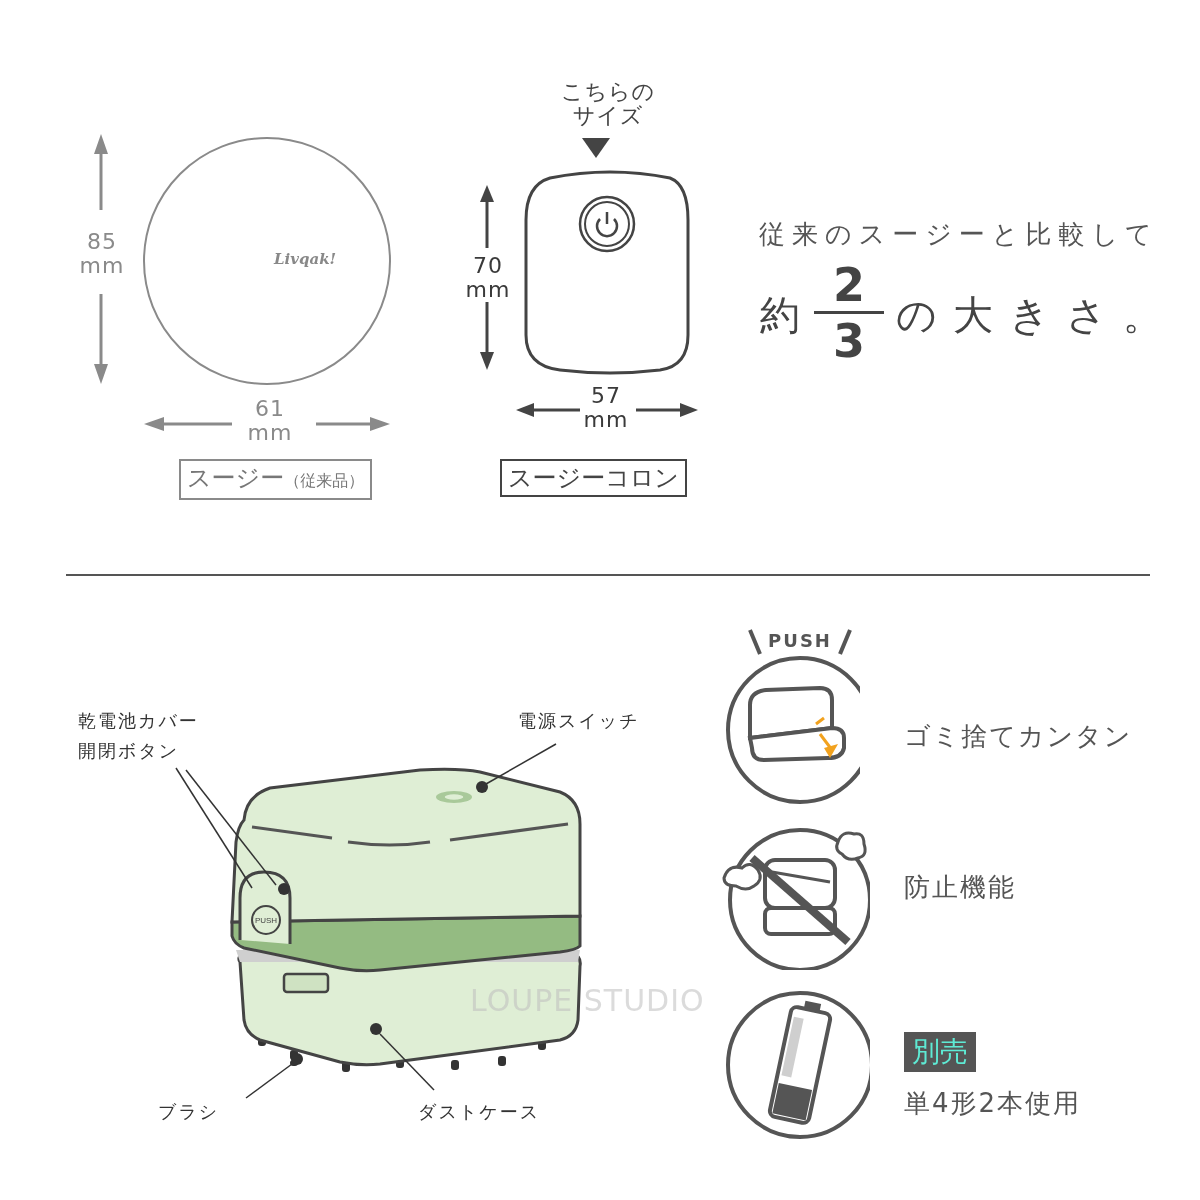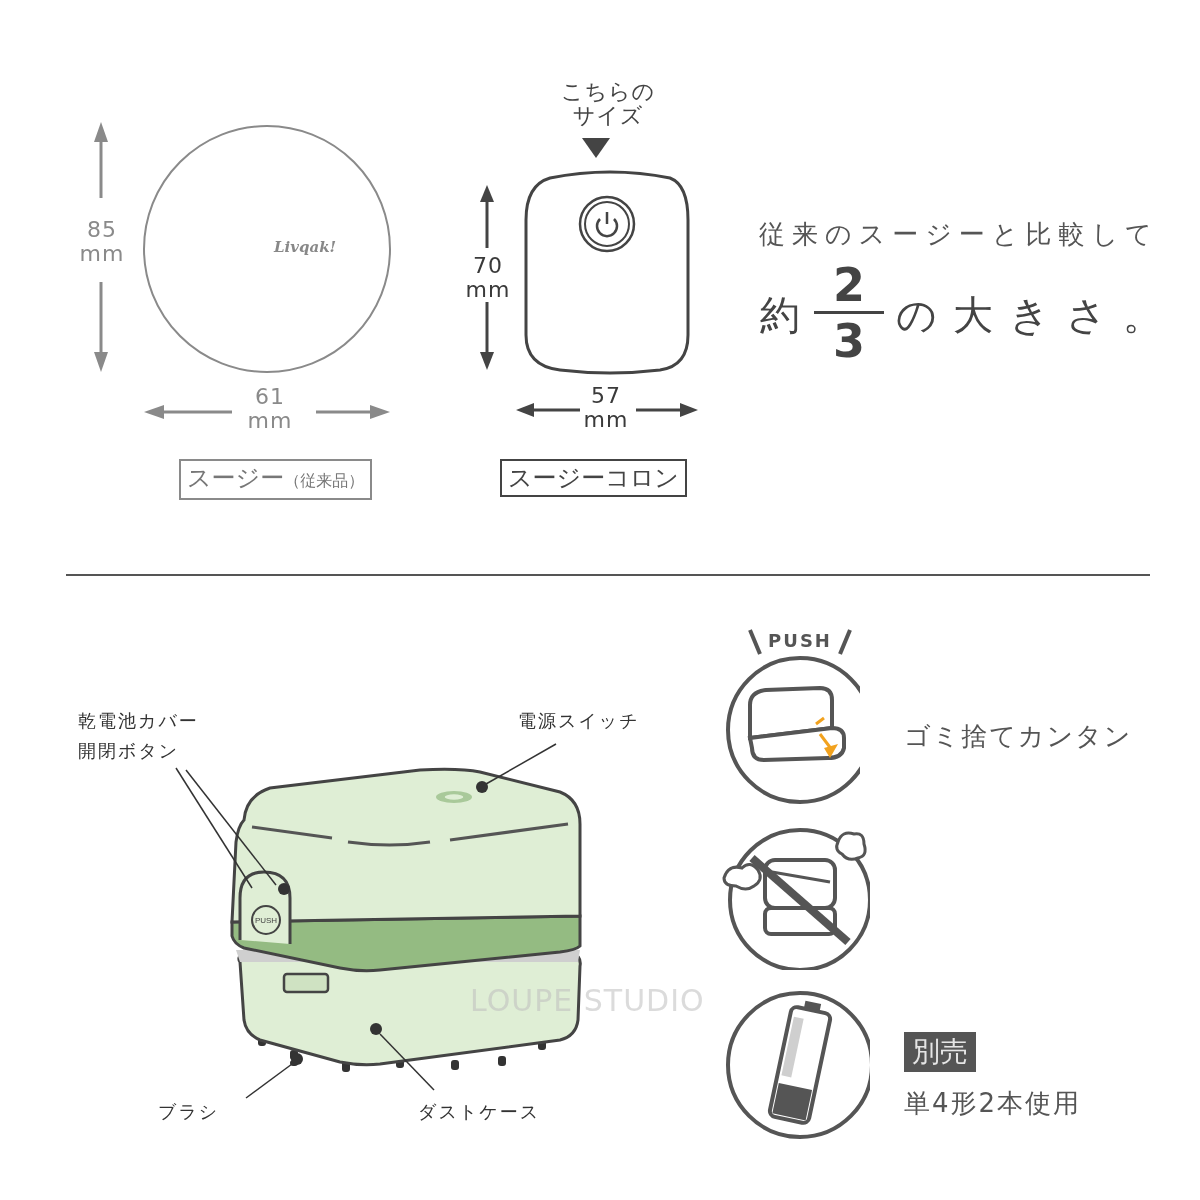--- a/index.html
+++ b/index.html
@@ -9,27 +9,27 @@
   .dim2{color:#3a3a3a;font-size:22px;line-height:24px;text-align:center;letter-spacing:1px;}
   .label-box{position:absolute;border:2px solid #8a8a8a;padding:2px 6px;font-size:24px;color:#777;line-height:30px;white-space:nowrap;}
   .label-box small{font-size:16px;}
   .label-box.dark{border-color:#444;color:#444;}
   .headline{font-size:26px;letter-spacing:7px;color:#555;white-space:nowrap;margin-left:11px;}
   .big{font-size:40px;color:#444;letter-spacing:16px;white-space:nowrap;}
   .frac{position:absolute;text-align:center;font-size:46px;color:#444;font-weight:bold;line-height:46px;}
   .divider{position:absolute;left:66px;top:574px;width:1084px;height:2px;background:#555;}
   .callout{font-size:18px;color:#333;letter-spacing:2px;line-height:30px;white-space:nowrap;}
   .feat{font-size:26px;color:#555;letter-spacing:2px;line-height:38px;white-space:nowrap;}
-  .badge{display:inline-block;background:#555;color:#e5e5e5;font-size:28px;padding:2px 8px;line-height:36px;}
+  .badge{display:inline-block;background:#555;color:#5eead4;font-size:28px;padding:2px 8px;line-height:36px;}
   .watermark{font-size:30px;color:rgba(190,190,190,0.55);letter-spacing:1px;white-space:nowrap;}
 </style>
 </head>
 <body>
 
-<div class="abs" style="left:60px;top:100px;width:360px;height:410px;">
+<div class="abs" style="left:60px;top:112px;width:360px;height:410px;">
   <svg class="abs" style="left:0;top:0" width="360" height="410">
 
     <line x1="41" y1="42" x2="41" y2="98" stroke="#8a8a8a" stroke-width="3"></line>
     <polygon points="41,22 34,42 48,42" fill="#8a8a8a"></polygon>
     <line x1="41" y1="182" x2="41" y2="252" stroke="#8a8a8a" stroke-width="3"></line>
     <polygon points="41,272 34,252 48,252" fill="#8a8a8a"></polygon>
 
     <circle cx="207" cy="149" r="123" fill="none" stroke="#8a8a8a" stroke-width="2"></circle>
 
     <line x1="104" y1="312" x2="172" y2="312" stroke="#8a8a8a" stroke-width="3"></line>
@@ -167,20 +167,21 @@
 <svg class="abs" style="left:720px;top:820px" width="150" height="150">
   <circle cx="80" cy="80" r="70" fill="#fff" stroke="#555" stroke-width="4"></circle>
   <rect x="45" y="40" width="70" height="48" rx="10" fill="#fff" stroke="#555" stroke-width="4"></rect>
   <rect x="45" y="88" width="70" height="26" rx="6" fill="#fff" stroke="#555" stroke-width="4"></rect>
   <line x1="52" y1="52" x2="110" y2="62" stroke="#555" stroke-width="3"></line>
   <line x1="32" y1="38" x2="128" y2="122" stroke="#555" stroke-width="8"></line>
   <path d="M4,58 Q8,44 22,48 Q30,40 38,50 Q44,60 34,66 Q26,72 16,66 Q4,66 4,58 Z" fill="#fff" stroke="#555" stroke-width="3"></path>
   <path d="M118,22 Q122,10 134,14 Q144,12 144,24 Q148,36 138,38 Q128,42 122,34 Q114,30 118,22 Z" fill="#fff" stroke="#555" stroke-width="3"></path>
 </svg>
 <div class="abs feat" style="left:904px;top:868px;">
+  <div>防止機能</div>
 </div>
 
 <svg class="abs" style="left:720px;top:985px" width="150" height="160">
   <circle cx="80" cy="80" r="72" fill="#fff" stroke="#555" stroke-width="4"></circle>
   <g transform="rotate(12 80 80)">
     <rect x="72" y="16" width="16" height="8" fill="#555"></rect>
     <rect x="60" y="24" width="40" height="112" rx="6" fill="#fff" stroke="#555" stroke-width="4"></rect>
     <rect x="64" y="34" width="10" height="60" fill="#cfcfcf"></rect>
     <rect x="63" y="102" width="34" height="31" fill="#555"></rect>
   </g>

